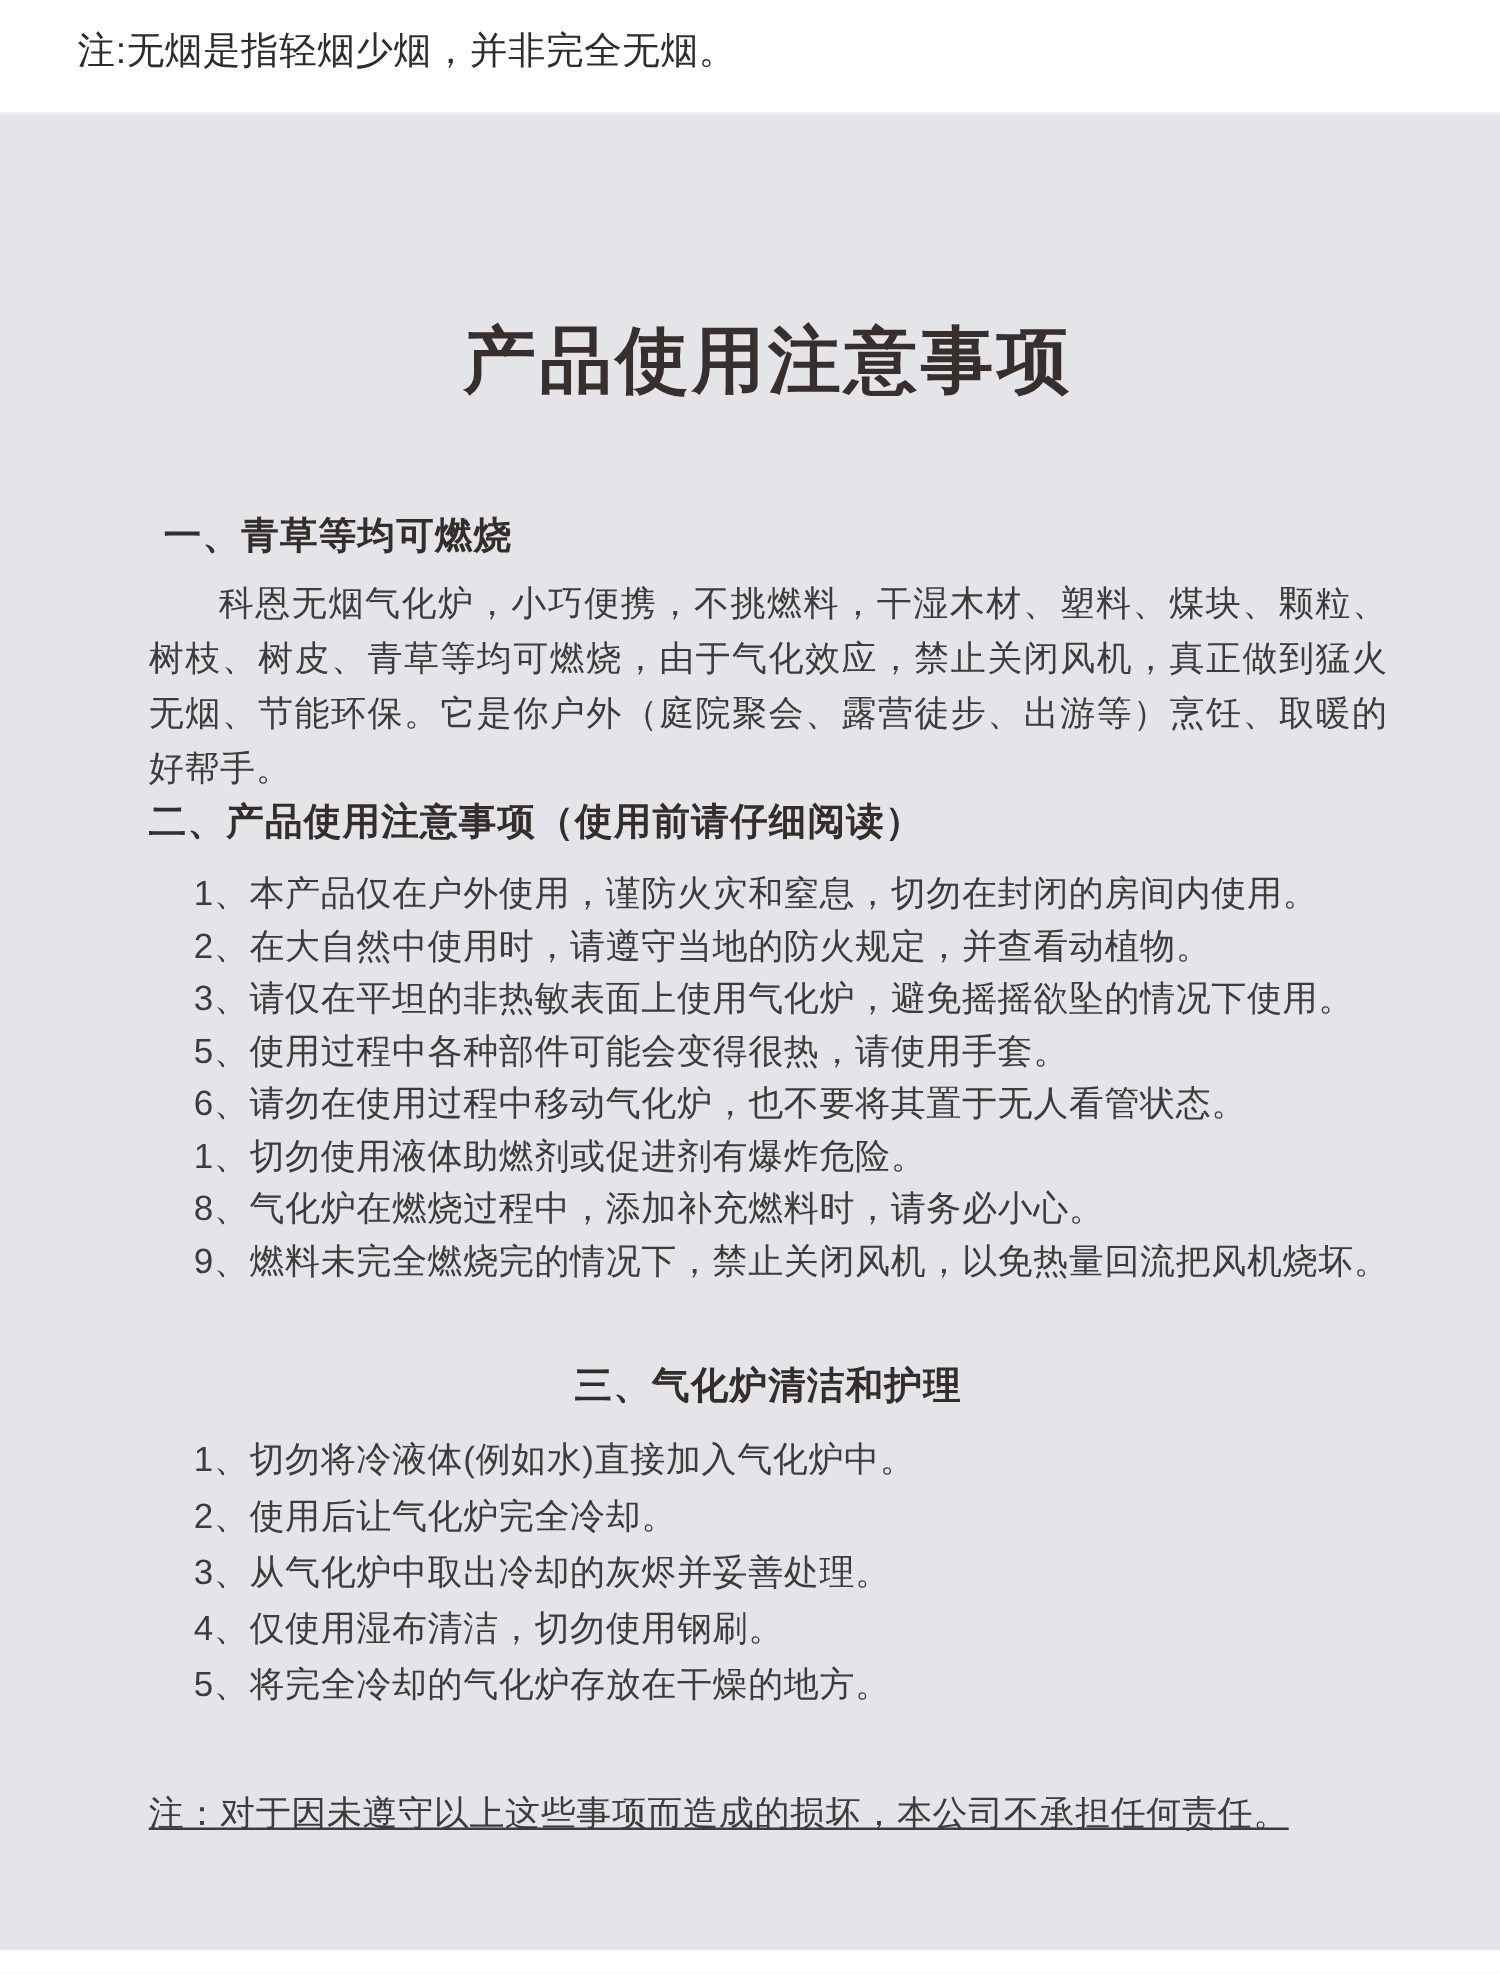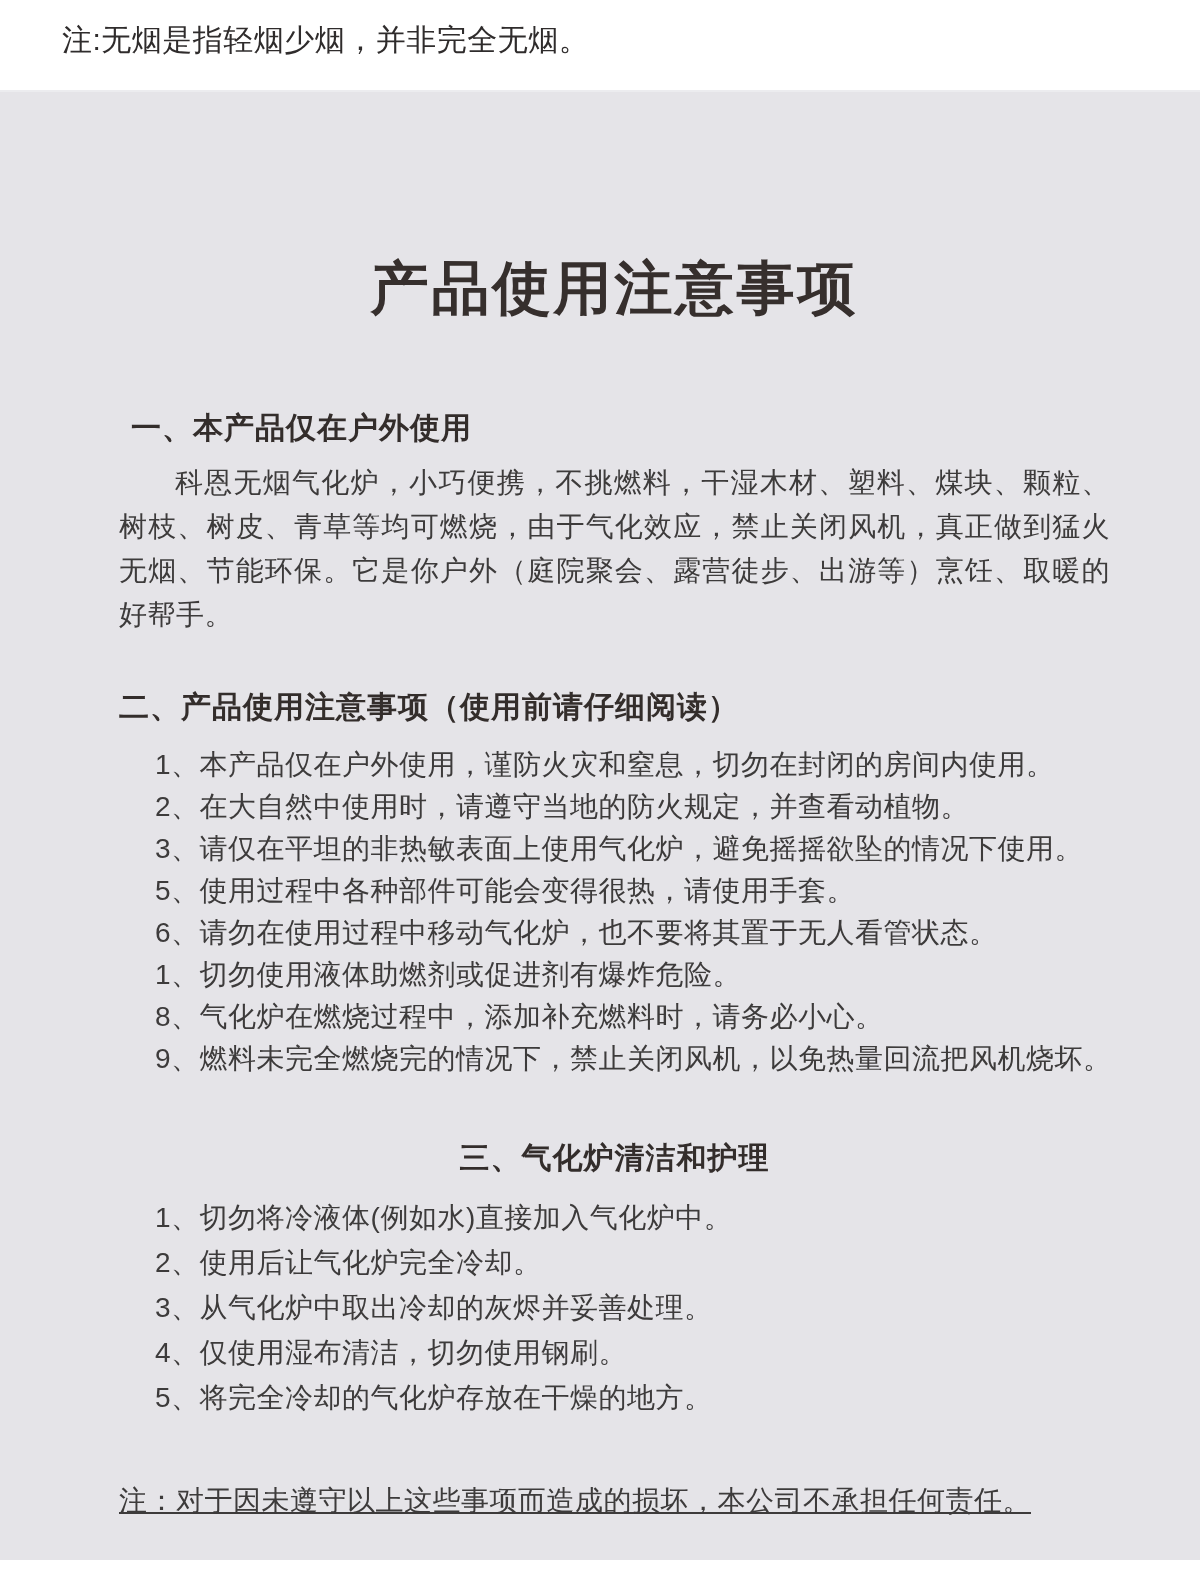--- a/index.html
+++ b/index.html
@@ -56,21 +56,21 @@
     color: #3d3b3b;
   }
   .sec-heading {
     margin: 0;
     font-size: 30px;
     font-weight: 800;
     color: #332d2b;
     letter-spacing: 1px;
   }
   .sec1-heading { margin-top: 80px; margin-left: 12px; }
-  .sec2-heading { margin-top: 50px; }
+  .sec2-heading { }
   .sec3-heading { margin-top: 58px; text-align: center; }
   .para {
     margin: 12px 0 0 0;
     font-size: 28px;
     line-height: 44px;
     text-align: justify;
     text-indent: 2em;
     color: #3d3b3b;
     letter-spacing: 0.5px;
   }
@@ -105,21 +105,21 @@
   <div class="top-strip">
     <div class="top-note">注:无烟是指轻烟少烟，并非完全无烟。</div>
   </div>
 
   <div class="panel">
 
     <h1 class="title">产品使用注意事项</h1>
 
     <div class="content">
 
-      <h2 class="sec-heading sec1-heading">一、本产品仅在户外使用</h2>
+      <h2 class="sec-heading sec1-heading">一、青草等均可燃烧</h2>
       <p class="para">科恩无烟气化炉，小巧便携，不挑燃料，干湿木材、塑料、煤块、颗粒、树枝、树皮、青草等均可燃烧，由于气化效应，禁止关闭风机，真正做到猛火无烟、节能环保。它是你户外（庭院聚会、露营徒步、出游等）烹饪、取暖的好帮手。</p>
 
       <h2 class="sec-heading sec2-heading">二、产品使用注意事项（使用前请仔细阅读）</h2>
       <div class="list">
         <div class="list-item">1、本产品仅在户外使用，谨防火灾和窒息，切勿在封闭的房间内使用。</div>
         <div class="list-item">2、在大自然中使用时，请遵守当地的防火规定，并查看动植物。</div>
         <div class="list-item">3、请仅在平坦的非热敏表面上使用气化炉，避免摇摇欲坠的情况下使用。</div>
         <div class="list-item">5、使用过程中各种部件可能会变得很热，请使用手套。</div>
         <div class="list-item">6、请勿在使用过程中移动气化炉，也不要将其置于无人看管状态。</div>
         <div class="list-item">1、切勿使用液体助燃剂或促进剂有爆炸危险。</div>

